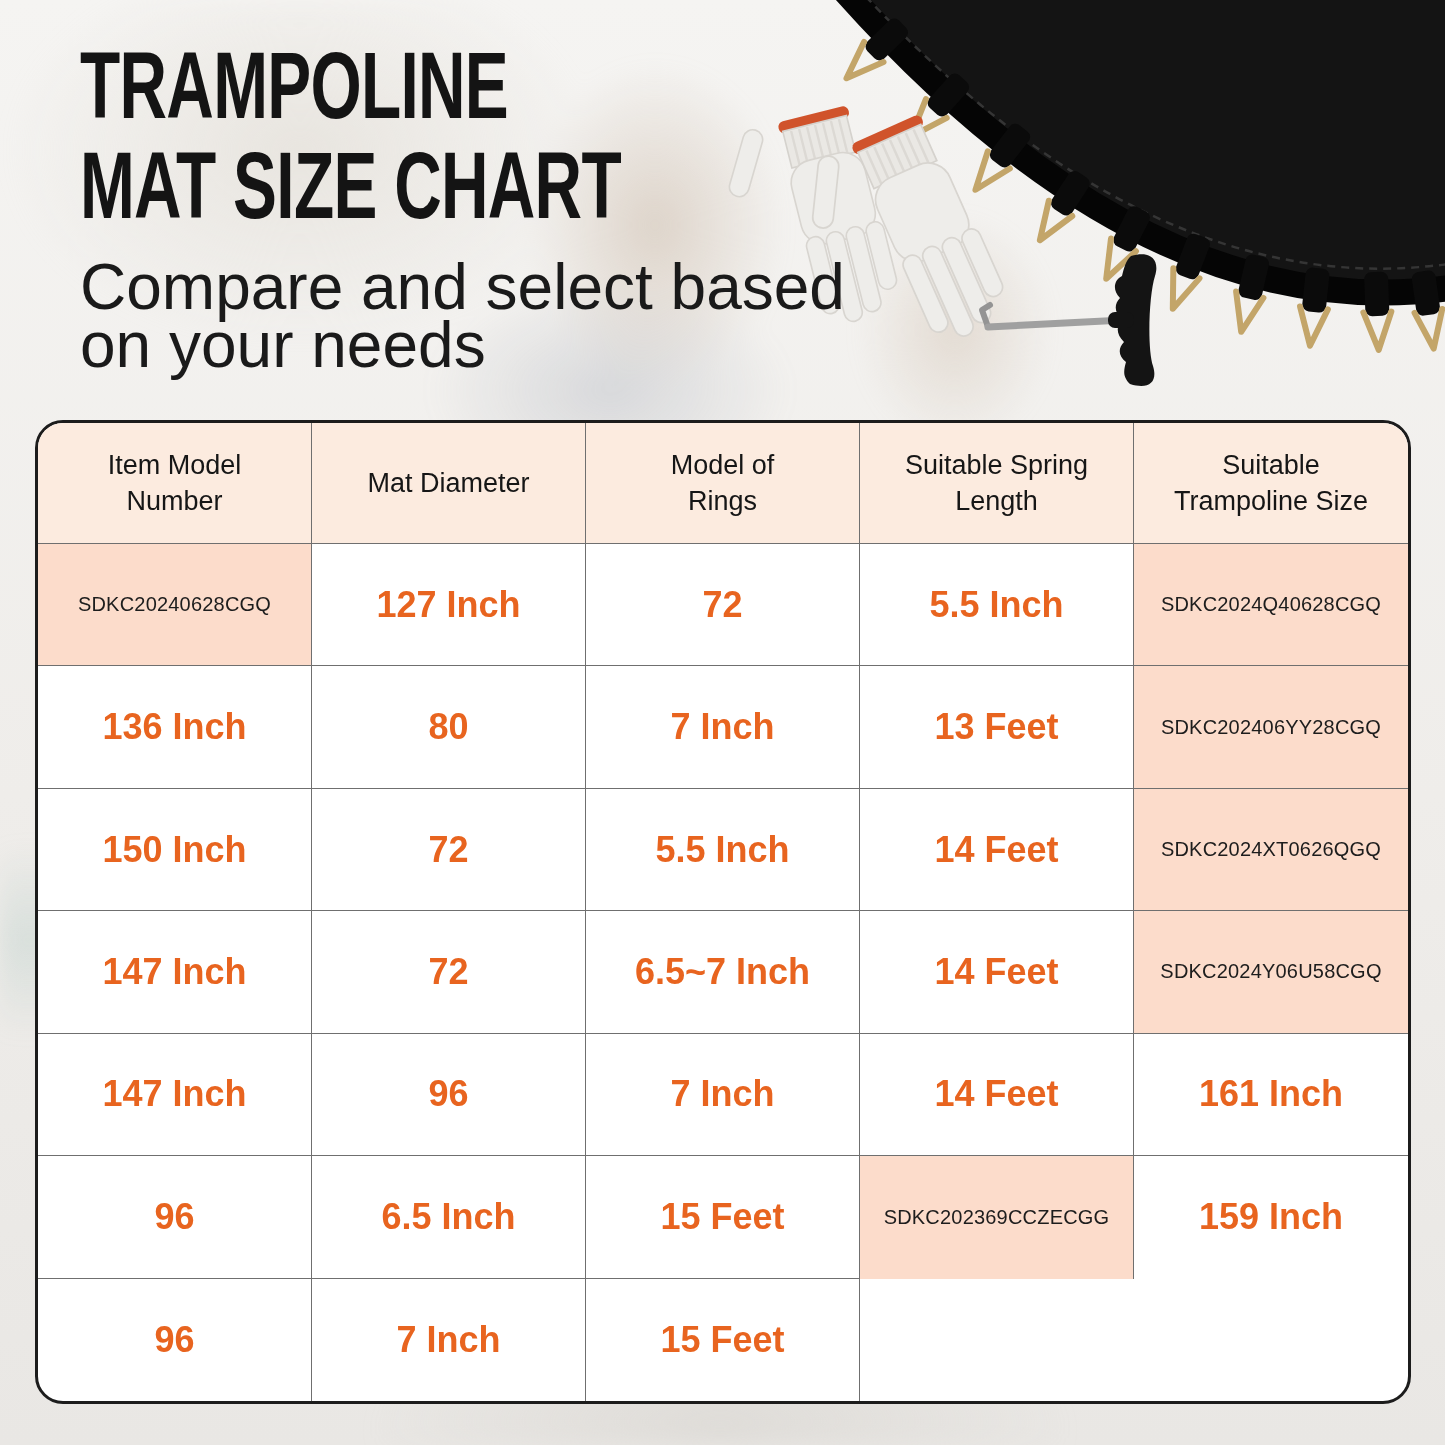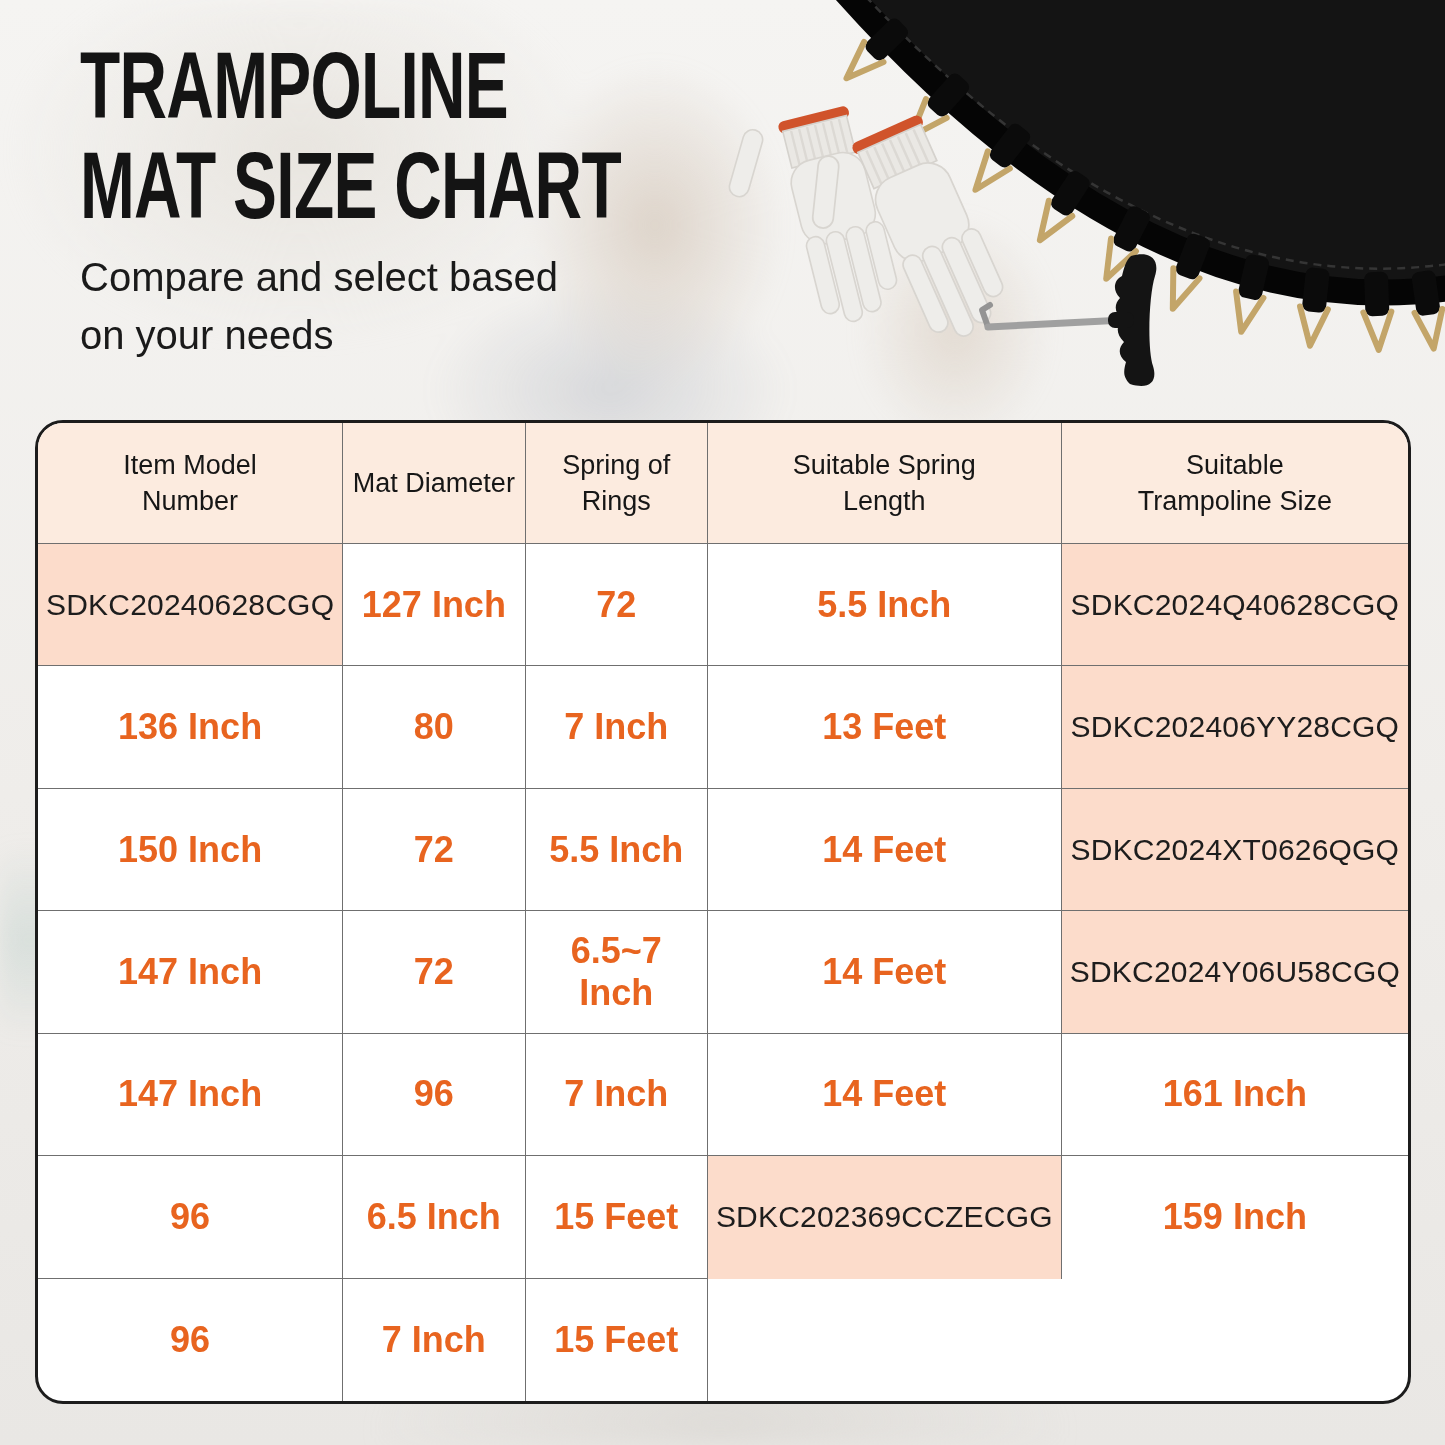--- a/index.html
+++ b/index.html
@@ -20,40 +20,40 @@
       radial-gradient(500px 220px at 720px 1430px, rgba(214,211,206,.55), transparent 70%);
     filter:blur(10px);
   }
   
   .hero{position:absolute;left:80px;top:36px;z-index:3;}
   .hero h1{
     margin:0;color:#141414;font-weight:900;font-size:94px;line-height:100px;
     letter-spacing:-1px;transform:scaleX(.70);transform-origin:left top;white-space:nowrap;
   }
   .hero .sub{
-    margin-top:12px;color:#1a1a1a;font-size:40px;line-height:58px;font-weight:400;white-space:nowrap;
+    margin-top:22px;color:#1a1a1a;font-size:64px;line-height:58px;font-weight:400;white-space:nowrap;
   }
   
   .deco{position:absolute;left:0;top:0;z-index:2;pointer-events:none;}
   
   .mat-table{
     position:absolute;left:35px;top:420px;width:1376px;height:984px;z-index:4;
     display:grid;grid-template-columns:repeat(5,1fr);grid-template-rows:121px repeat(7,1fr);
     background:#ffffff;border:3px solid #1c1c1c;border-radius:28px;overflow:hidden;
     box-sizing:border-box;
   }
   .cell{
     display:flex;align-items:center;justify-content:center;text-align:center;
     border-right:1px solid #6f6f6f;border-bottom:1px solid #6f6f6f;
     white-space:pre-line;padding:4px 8px;box-sizing:border-box;
   }
   .cell:nth-child(5n){border-right:none;}
   .cell:nth-last-child(-n+5){border-bottom:none;}
   .th{background:#fcebdf;color:#161616;font-size:27px;line-height:36px;font-weight:400;}
-  .model{background:#fcdccb;color:#1d1d1d;font-size:30px;letter-spacing:.2px;}
+  .model{background:#fcdccb;color:#1d1d1d;font-size:20px;letter-spacing:.2px;}
   .val{color:#e8641f;font-size:36px;font-weight:700;}
 </style>
 </head>
 <body>
 
 <div class="bg-wash"></div>
 
 <svg class="deco" width="1445" height="440" viewBox="0 0 1445 440">
   <defs>
     <g id="vring">
@@ -121,21 +121,21 @@
   <div class="sub">
     <div>Compare and select based</div>
     <div>on your needs</div>
   </div>
 </div>
 
 <div class="mat-table">
   <div class="cell th">Item Model
 Number</div>
   <div class="cell th">Mat Diameter</div>
-  <div class="cell th">Spring of
+  <div class="cell th">Model of
 Rings</div>
   <div class="cell th">Suitable Spring
 Length</div>
   <div class="cell th">Suitable
 Trampoline Size</div>
 
   <div class="cell model">SDKC20240628CGQ</div>
   <div class="cell val">127 Inch</div>
   <div class="cell val">72</div>
   <div class="cell val">5.5 Inch</div>

